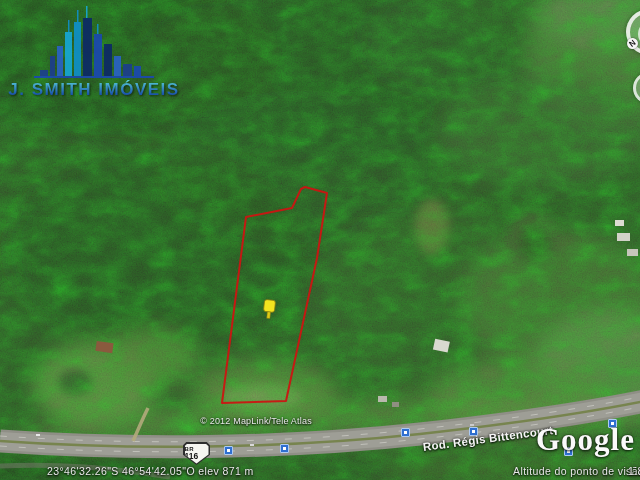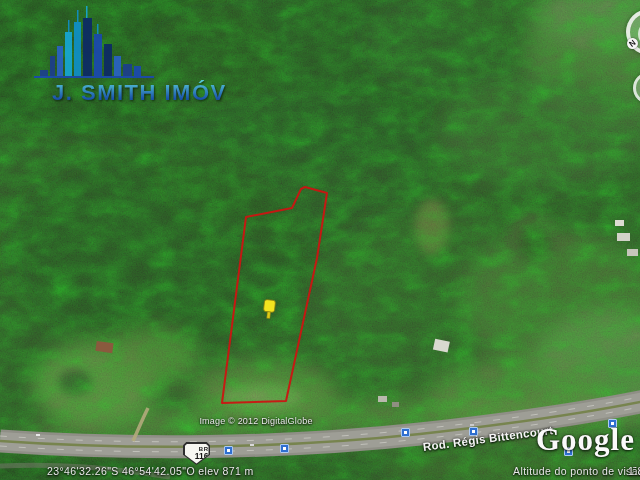--- a/index.html
+++ b/index.html
@@ -7,27 +7,26 @@
     width:640px;height:480px;overflow:hidden;position:relative;
     background:#34422a;font-family:"Liberation Sans",sans-serif;
   }
   .abs{position:absolute;}
   svg.bg{position:absolute;left:0;top:0;}
   
   .logo{left:6px;top:6px;width:176px;height:102px;opacity:.92;}
   .logo-skyline{position:absolute;left:0;top:0;width:176px;height:76px;}
   .logo-text{
     position:absolute;left:0;top:74px;width:176px;text-align:center;
-    font-size:22px;font-weight:bold;letter-spacing:1.5px;white-space:nowrap;
+    font-size:17px;font-weight:bold;letter-spacing:1.5px;white-space:nowrap;
     color:#2f6faf;
     background:linear-gradient(#5fd9ea,#1b55b8 70%,#123a80);
     -webkit-background-clip:text;background-clip:text;
     -webkit-text-fill-color:transparent;
     filter:drop-shadow(1px 1px 1px rgba(0,0,0,.65));
-    margin-left:46px;
   }
   
   .shadowtext{text-shadow:0 1px 2px rgba(0,0,0,.95),0 0 3px rgba(0,0,0,.75);}
   .attribution{
     left:168px;top:416px;width:176px;text-align:center;
     font-size:9px;line-height:11.5px;color:#e8e8e8;letter-spacing:.2px;
   }
   .road-label{
     left:423px;top:441px;font-size:11.5px;font-weight:bold;color:#f5f5f5;
     letter-spacing:.3px;transform:rotate(-7.5deg);transform-origin:0 50%;white-space:nowrap;
@@ -42,21 +41,21 @@
   .alt-label{left:513px;top:465px;}
   .alt-value{left:628px;top:465px;}
   
   .shield{
     left:183px;top:442px;width:27px;height:23px;background:#2e2e2e;
     clip-path:polygon(12% 0,88% 0,100% 14%,100% 55%,50% 100%,0 55%,0 14%);
   }
   .shield-in{
     position:absolute;left:1.5px;top:1.5px;width:24px;height:20px;background:#f6f6f1;
     clip-path:polygon(12% 0,88% 0,100% 14%,100% 55%,50% 100%,0 55%,0 14%);
-    color:#151515;text-align:right;
+    color:#151515;text-align:left;
   }
   .shield-br{font-size:6px;line-height:6px;margin-top:2.5px;letter-spacing:.5px;font-weight:bold;}
   .shield-num{font-size:8.5px;line-height:8.5px;font-weight:bold;}
   
   .photo-icon{
     width:9px;height:9px;background:#2f6fd0;border:1px solid #aecbf2;
     box-sizing:border-box;border-radius:1px;
   }
   .photo-icon::after{
     content:"";position:absolute;left:2px;top:2px;width:3px;height:3px;background:#fff;
@@ -209,21 +208,21 @@
 <div class="abs shield">
   <div class="shield-in">
     <div class="shield-br">BR</div>
     <div class="shield-num">116</div>
   </div>
 </div>
 
 <div class="abs road-label shadowtext">Rod. Régis Bittencourt</div>
 
 <div class="abs attribution shadowtext">
-  <div>Image © 2012 DigitalGlobe</div>
+  <div>© 2012 MapLink/Tele Atlas</div>
 </div>
 
 <div class="abs google-logo">Google ea</div>
 
 <div class="abs status coords shadowtext">23°46'32.26"S   46°54'42.05"O   elev   871 m</div>
 <div class="abs status alt-label shadowtext">Altitude do ponto de visão</div>
 <div class="abs status alt-value shadowtext">1.8</div>
 
 <div class="abs nav-look"></div>
 <div class="abs nav-n">N</div>

